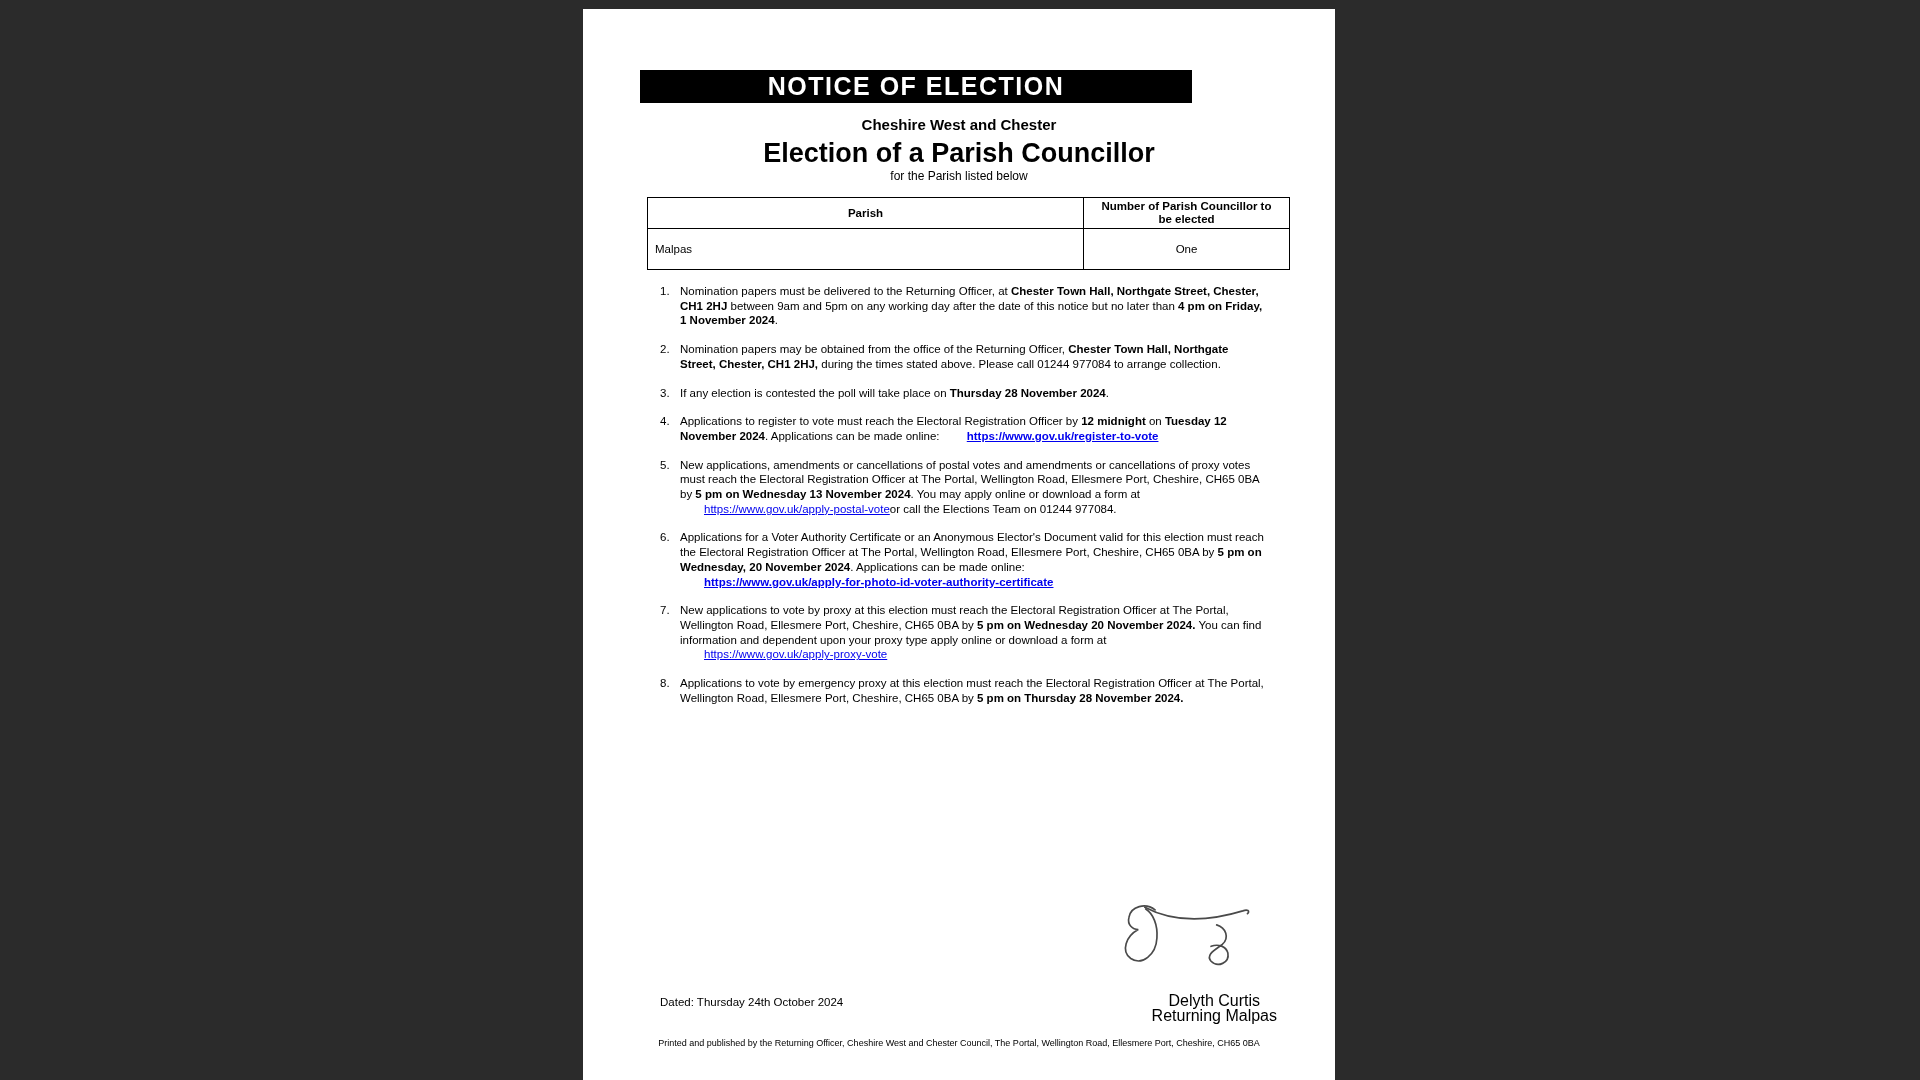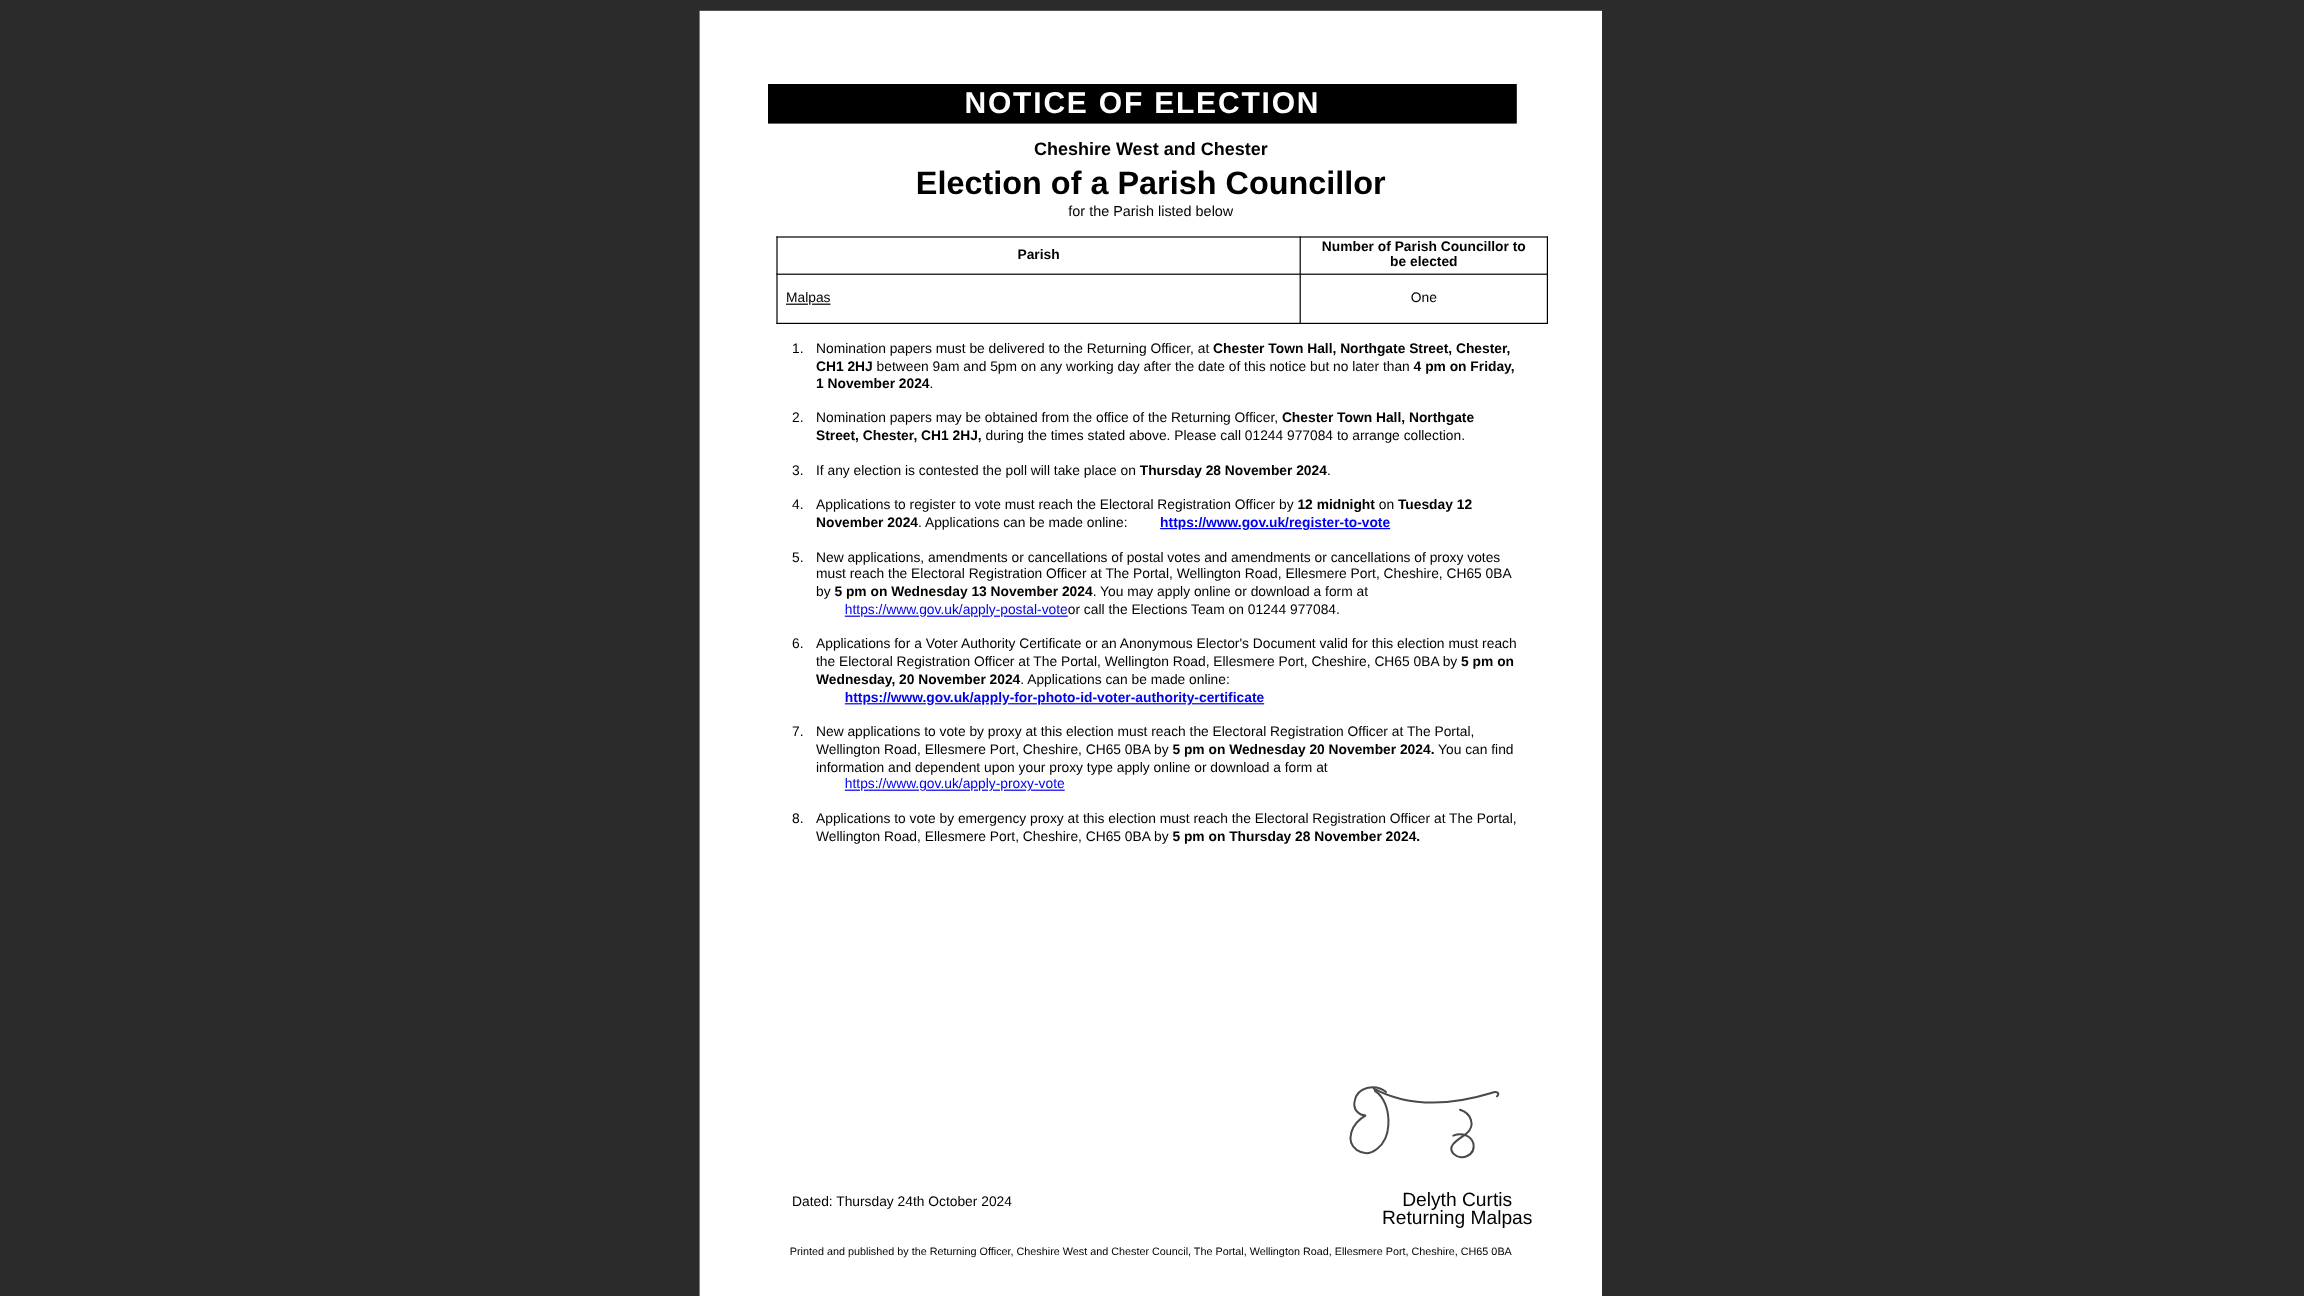--- a/index.html
+++ b/index.html
@@ -11,21 +11,21 @@
   body{
     background:var(--canvas-bg);
     font-family:"Liberation Sans", sans-serif;
     color:var(--text);
   }
   .page{
     position:absolute; left:583px; top:9px; width:752px; height:1071px;
     background:var(--page-bg);
   }
   .banner{
-    margin:61px 0 0 57px; width:624px; height:33px;
+    margin:61px 0 0 57px; width:552px; height:33px;
     background:var(--banner-bg); color:var(--banner-text);
     font-size:25px; font-weight:bold; letter-spacing:1.5px;
     text-align:center; line-height:33px;
   }
   .authority{
     margin-top:13px; text-align:center;
     font-size:15px; font-weight:bold;
   }
   .main-title{
     margin-top:5px; text-align:center;
@@ -36,21 +36,21 @@
   }
   table.parish-table{
     margin:14px 0 0 64px; width:642px;
     border-collapse:collapse; table-layout:fixed;
   }
   table.parish-table th, table.parish-table td{
     border:1px solid #000; font-size:11.5px;
   }
   th.col-parish{width:436px; height:31px; font-weight:bold; }
   th.col-count{width:206px; font-weight:bold; text-align:center; line-height:13px; padding:0 14px;}
-  td.cell-parish{height:41px; text-align:left; padding-left:7px; font-weight:normal;text-decoration:underline;}
+  td.cell-parish{height:41px; text-align:left; padding-left:7px; font-weight:normal;}
   td.cell-count{text-align:center;}
   .notice-list{
     margin:14px 0 0 77px; width:605px;
     font-size:11.5px; line-height:14.7px;
   }
   .notice-item{display:flex; margin-bottom:14px;}
   .notice-num{flex:none; width:20px;}
   .notice-body{flex:1;}
   .notice-body b{font-weight:bold;}
   a.doc-link{color:var(--link); text-decoration:underline; cursor:pointer;margin-left:24px;}

